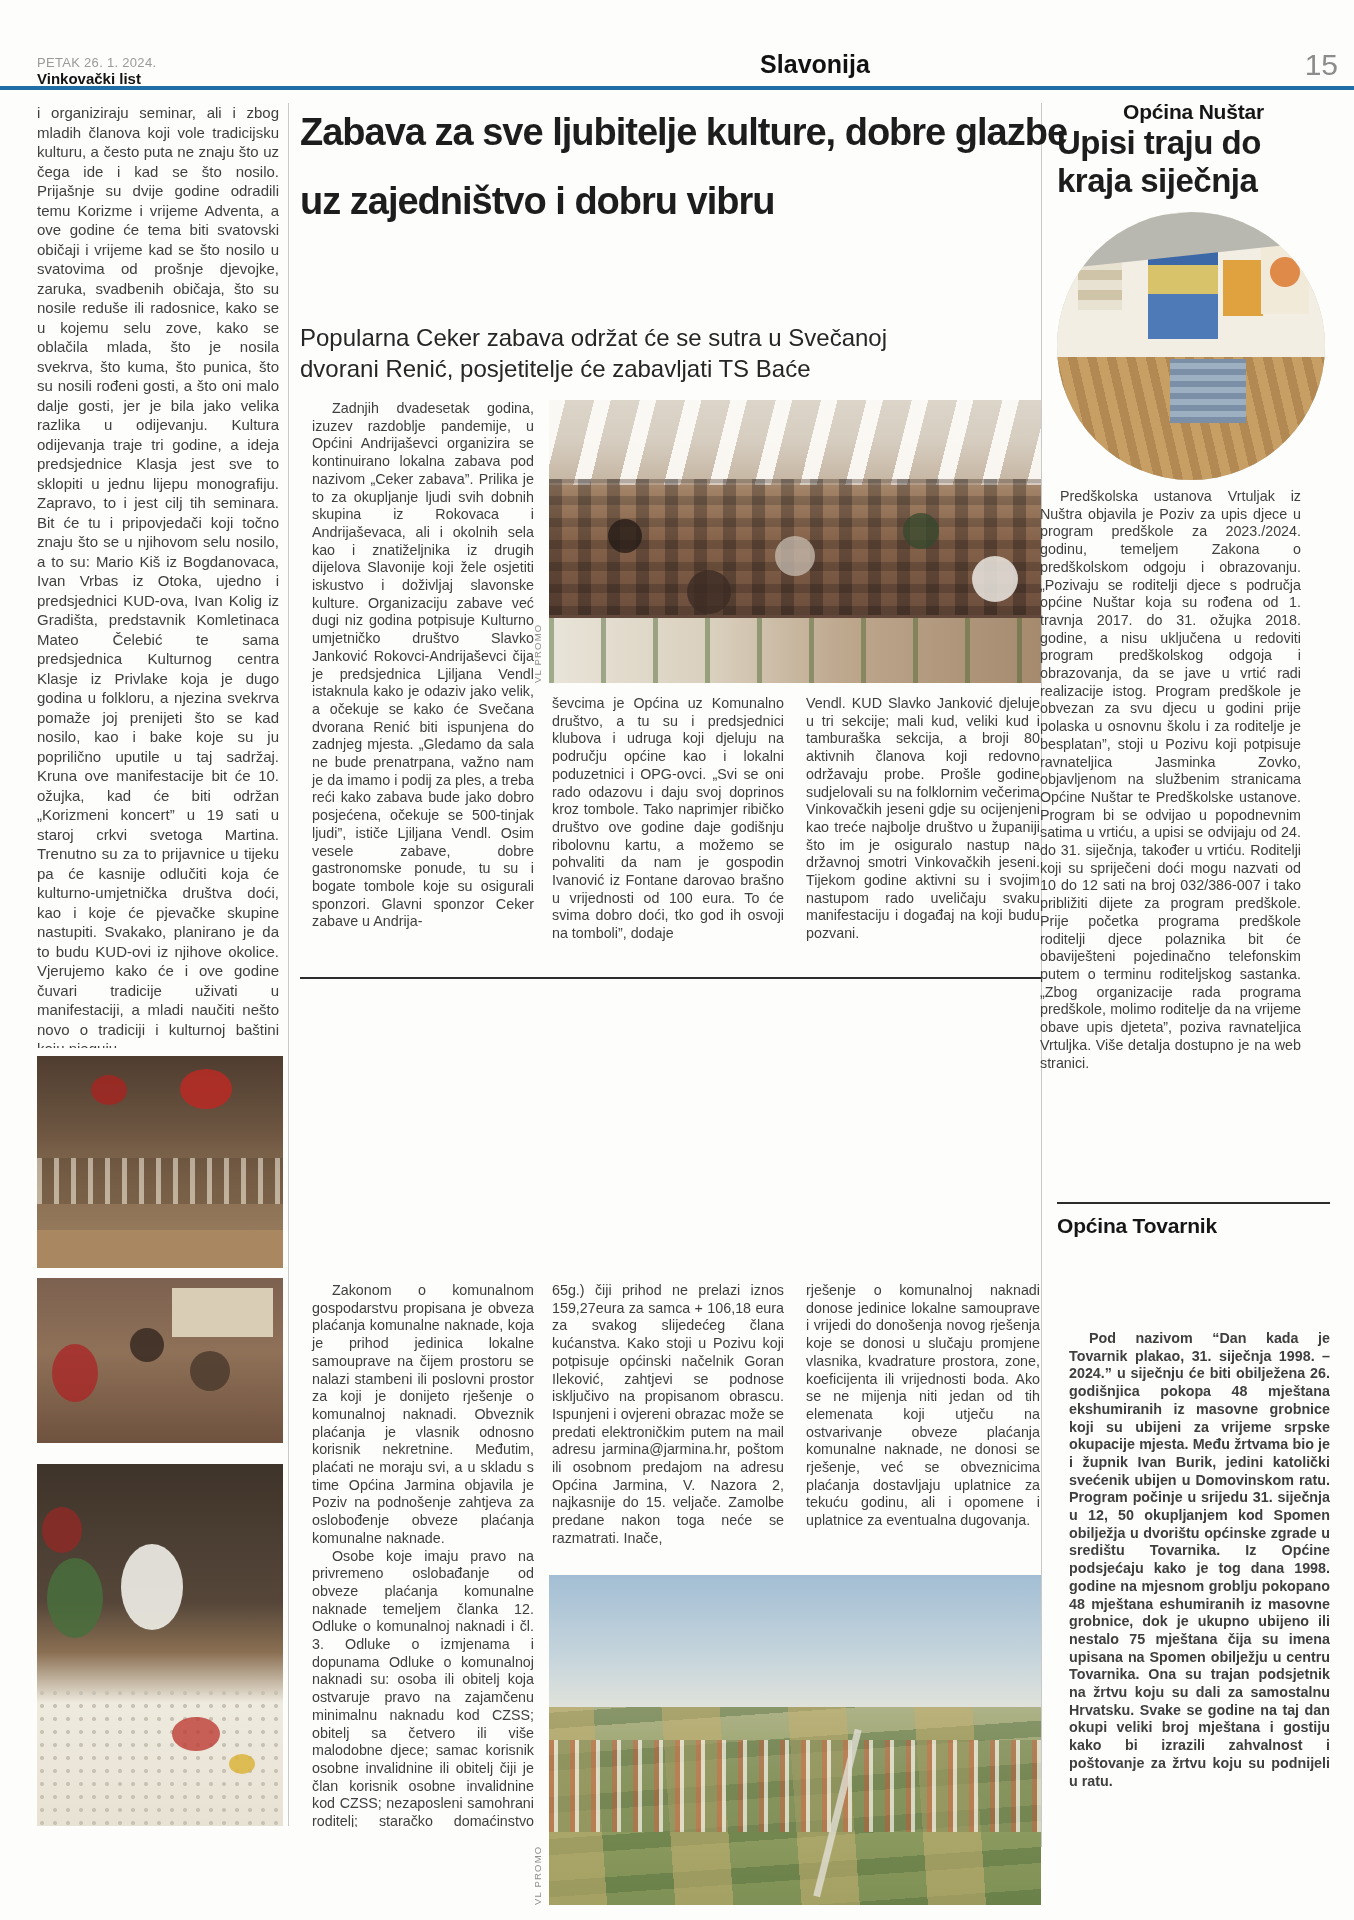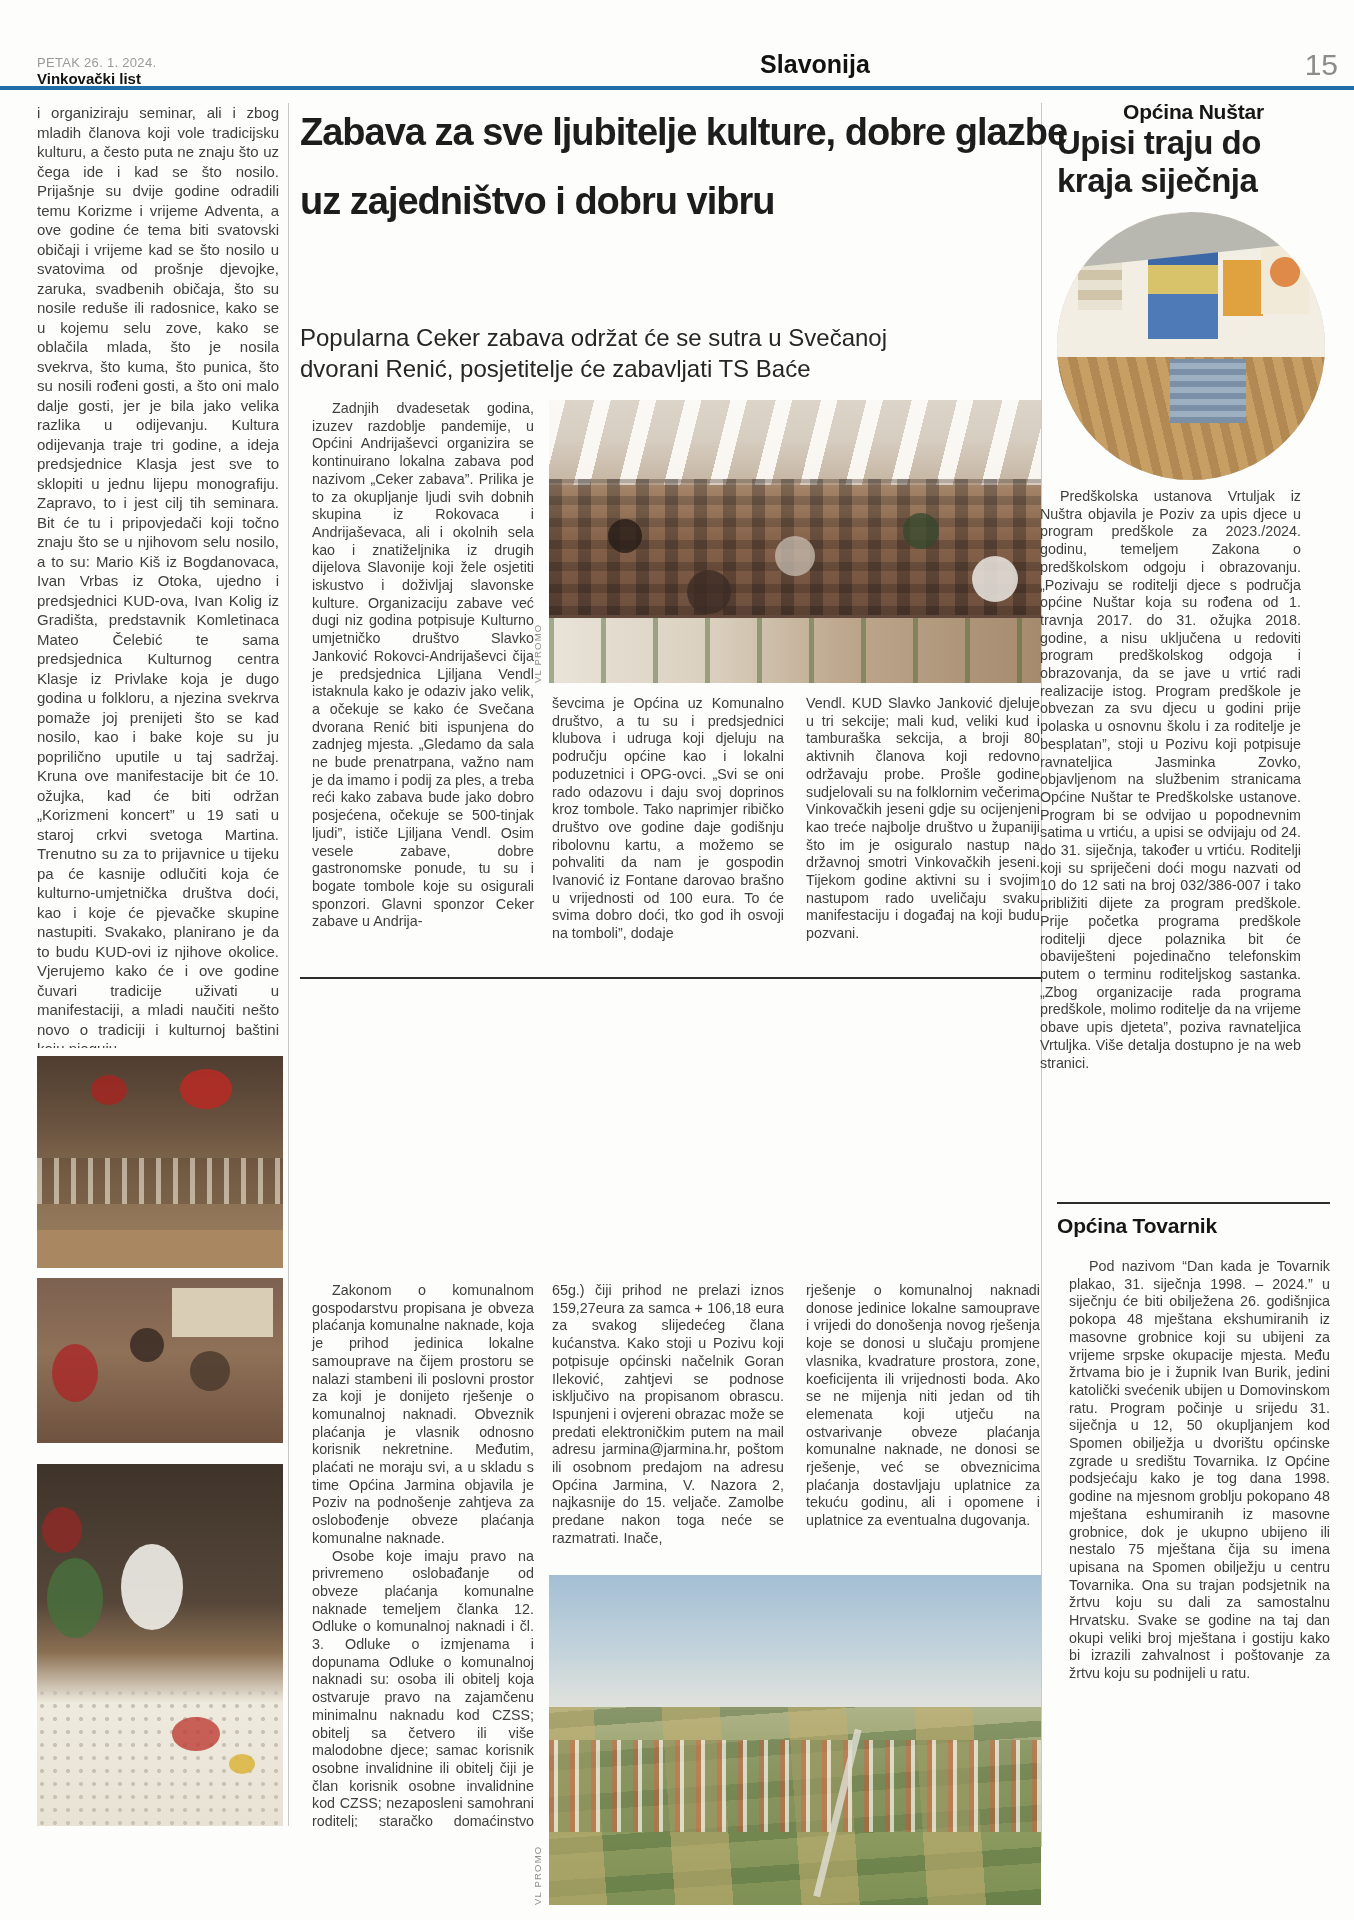--- a/index.html
+++ b/index.html
@@ -170,17 +170,17 @@
   </div>
 
   <div class="abs body-text" style="left:1028px;top:488px;width:273px;height:703px;">
     <p class="ind">Predškolska ustanova Vrtuljak iz Nuštra objavila je Poziv za upis djece u program predškole za 2023./2024. godinu, temeljem Zakona o predškolskom odgoju i obrazovanju. „Pozivaju se roditelji djece s područja općine Nuštar koja su rođena od 1. travnja 2017. do 31. ožujka 2018. godine, a nisu uključena u redoviti program predškolskog odgoja i obrazovanja, da se jave u vrtić radi realizacije istog. Program predškole je obvezan za svu djecu u godini prije polaska u osnovnu školu i za roditelje je besplatan”, stoji u Pozivu koji potpisuje ravnateljica Jasminka Zovko, objavljenom na službenim stranicama Općine Nuštar te Predškolske ustanove. Program bi se odvijao u popodnevnim satima u vrtiću, a upisi se odvijaju od 24. do 31. siječnja, također u vrtiću. Roditelji koji su spriječeni doći mogu nazvati od 10 do 12 sati na broj 032/386-007 i tako približiti dijete za program predškole. Prije početka programa predškole roditelji djece polaznika bit će obaviješteni pojedinačno telefonskim putem o terminu roditeljskog sastanka. „Zbog organizacije rada programa predškole, molimo roditelje da na vrijeme obave upis djeteta”, poziva ravnateljica Vrtuljka. Više detalja dostupno je na web stranici.</p>
   </div>
 
   <div class="abs rule-dark" style="left:1057px;top:1202px;width:273px;height:1.5px;"></div>
 
   <div class="abs kicker" style="left:1057px;top:1214px;width:273px;">Općina Tovarnik</div>
 
-  <div class="abs body-text" style="left:1057px;top:1258px;width:273px;height:520px;">
+  <div class="abs body-text" style="left:1057px;top:1330px;width:273px;height:520px;font-weight:bold;">
     <p class="ind">Pod nazivom “Dan kada je Tovarnik plakao, 31. siječnja 1998. – 2024.” u siječnju će biti obilježena 26. godišnjica pokopa 48 mještana ekshumiranih iz masovne grobnice koji su ubijeni za vrijeme srpske okupacije mjesta. Među žrtvama bio je i župnik Ivan Burik, jedini katolički svećenik ubijen u Domovinskom ratu. Program počinje u srijedu 31. siječnja u 12, 50 okupljanjem kod Spomen obilježja u dvorištu općinske zgrade u središtu Tovarnika. Iz Općine podsjećaju kako je tog dana 1998. godine na mjesnom groblju pokopano 48 mještana eshumiranih iz masovne grobnice, dok je ukupno ubijeno ili nestalo 75 mještana čija su imena upisana na Spomen obilježju u centru Tovarnika. Ona su trajan podsjetnik na žrtvu koju su dali za samostalnu Hrvatsku. Svake se godine na taj dan okupi veliki broj mještana i gostiju kako bi izrazili zahvalnost i poštovanje za žrtvu koju su podnijeli u ratu.</p>
   </div>
 
 </div>
 
 </body></html>

